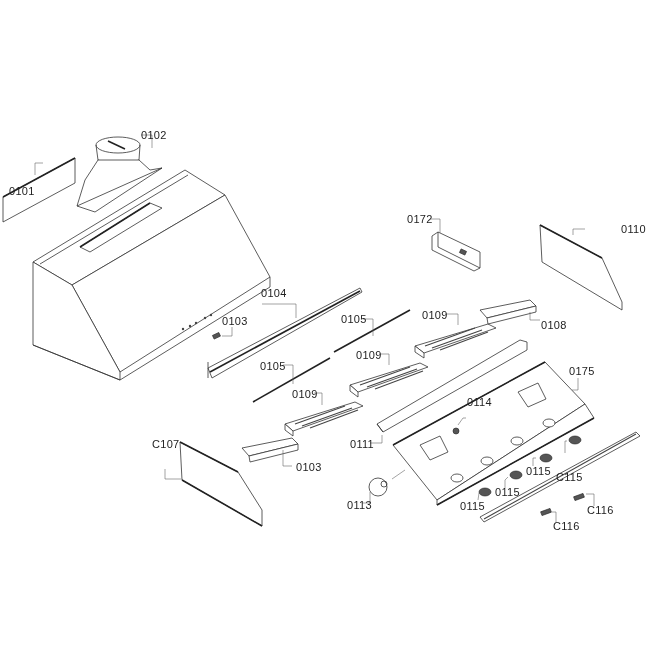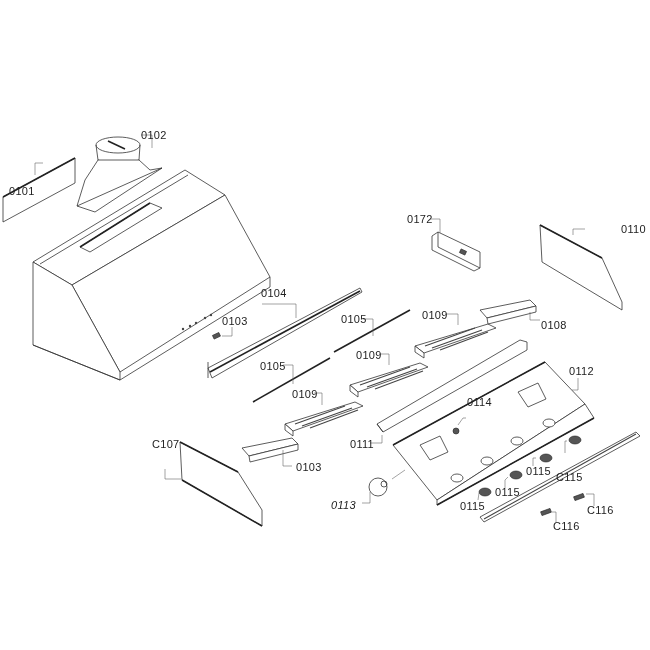--- a/index.html
+++ b/index.html
@@ -204,22 +204,22 @@
 <span class="lbl" style="left:260px;top:361px;">0105</span>
 <span class="lbl" style="left:407px;top:214px;">0172</span>
 <span class="lbl" style="left:152px;top:439px;">C107</span>
 <span class="lbl" style="left:541px;top:320px;">0108</span>
 <span class="lbl" style="left:296px;top:462px;">0103</span>
 <span class="lbl" style="left:422px;top:310px;">0109</span>
 <span class="lbl" style="left:356px;top:350px;">0109</span>
 <span class="lbl" style="left:292px;top:389px;">0109</span>
 <span class="lbl" style="left:587px;top:224px;margin-left:34px;">0110</span>
 <span class="lbl" style="left:350px;top:439px;">0111</span>
-<span class="lbl" style="left:569px;top:366px;">0112</span>
-<span class="lbl" style="left:331px;top:500px;font-style:italic;">0113</span>
+<span class="lbl" style="left:569px;top:366px;">0175</span>
+<span class="lbl" style="left:347px;top:500px;">0113</span>
 <span class="lbl" style="left:467px;top:397px;">0114</span>
 <span class="lbl" style="left:460px;top:501px;">0115</span>
 <span class="lbl" style="left:495px;top:487px;">0115</span>
 <span class="lbl" style="left:526px;top:466px;">0115</span>
 <span class="lbl" style="left:556px;top:450px;margin-top:22px;">C115</span>
 <span class="lbl" style="left:587px;top:505px;">C116</span>
 <span class="lbl" style="left:553px;top:521px;">C116</span>
 </div>
 
 </body></html>

